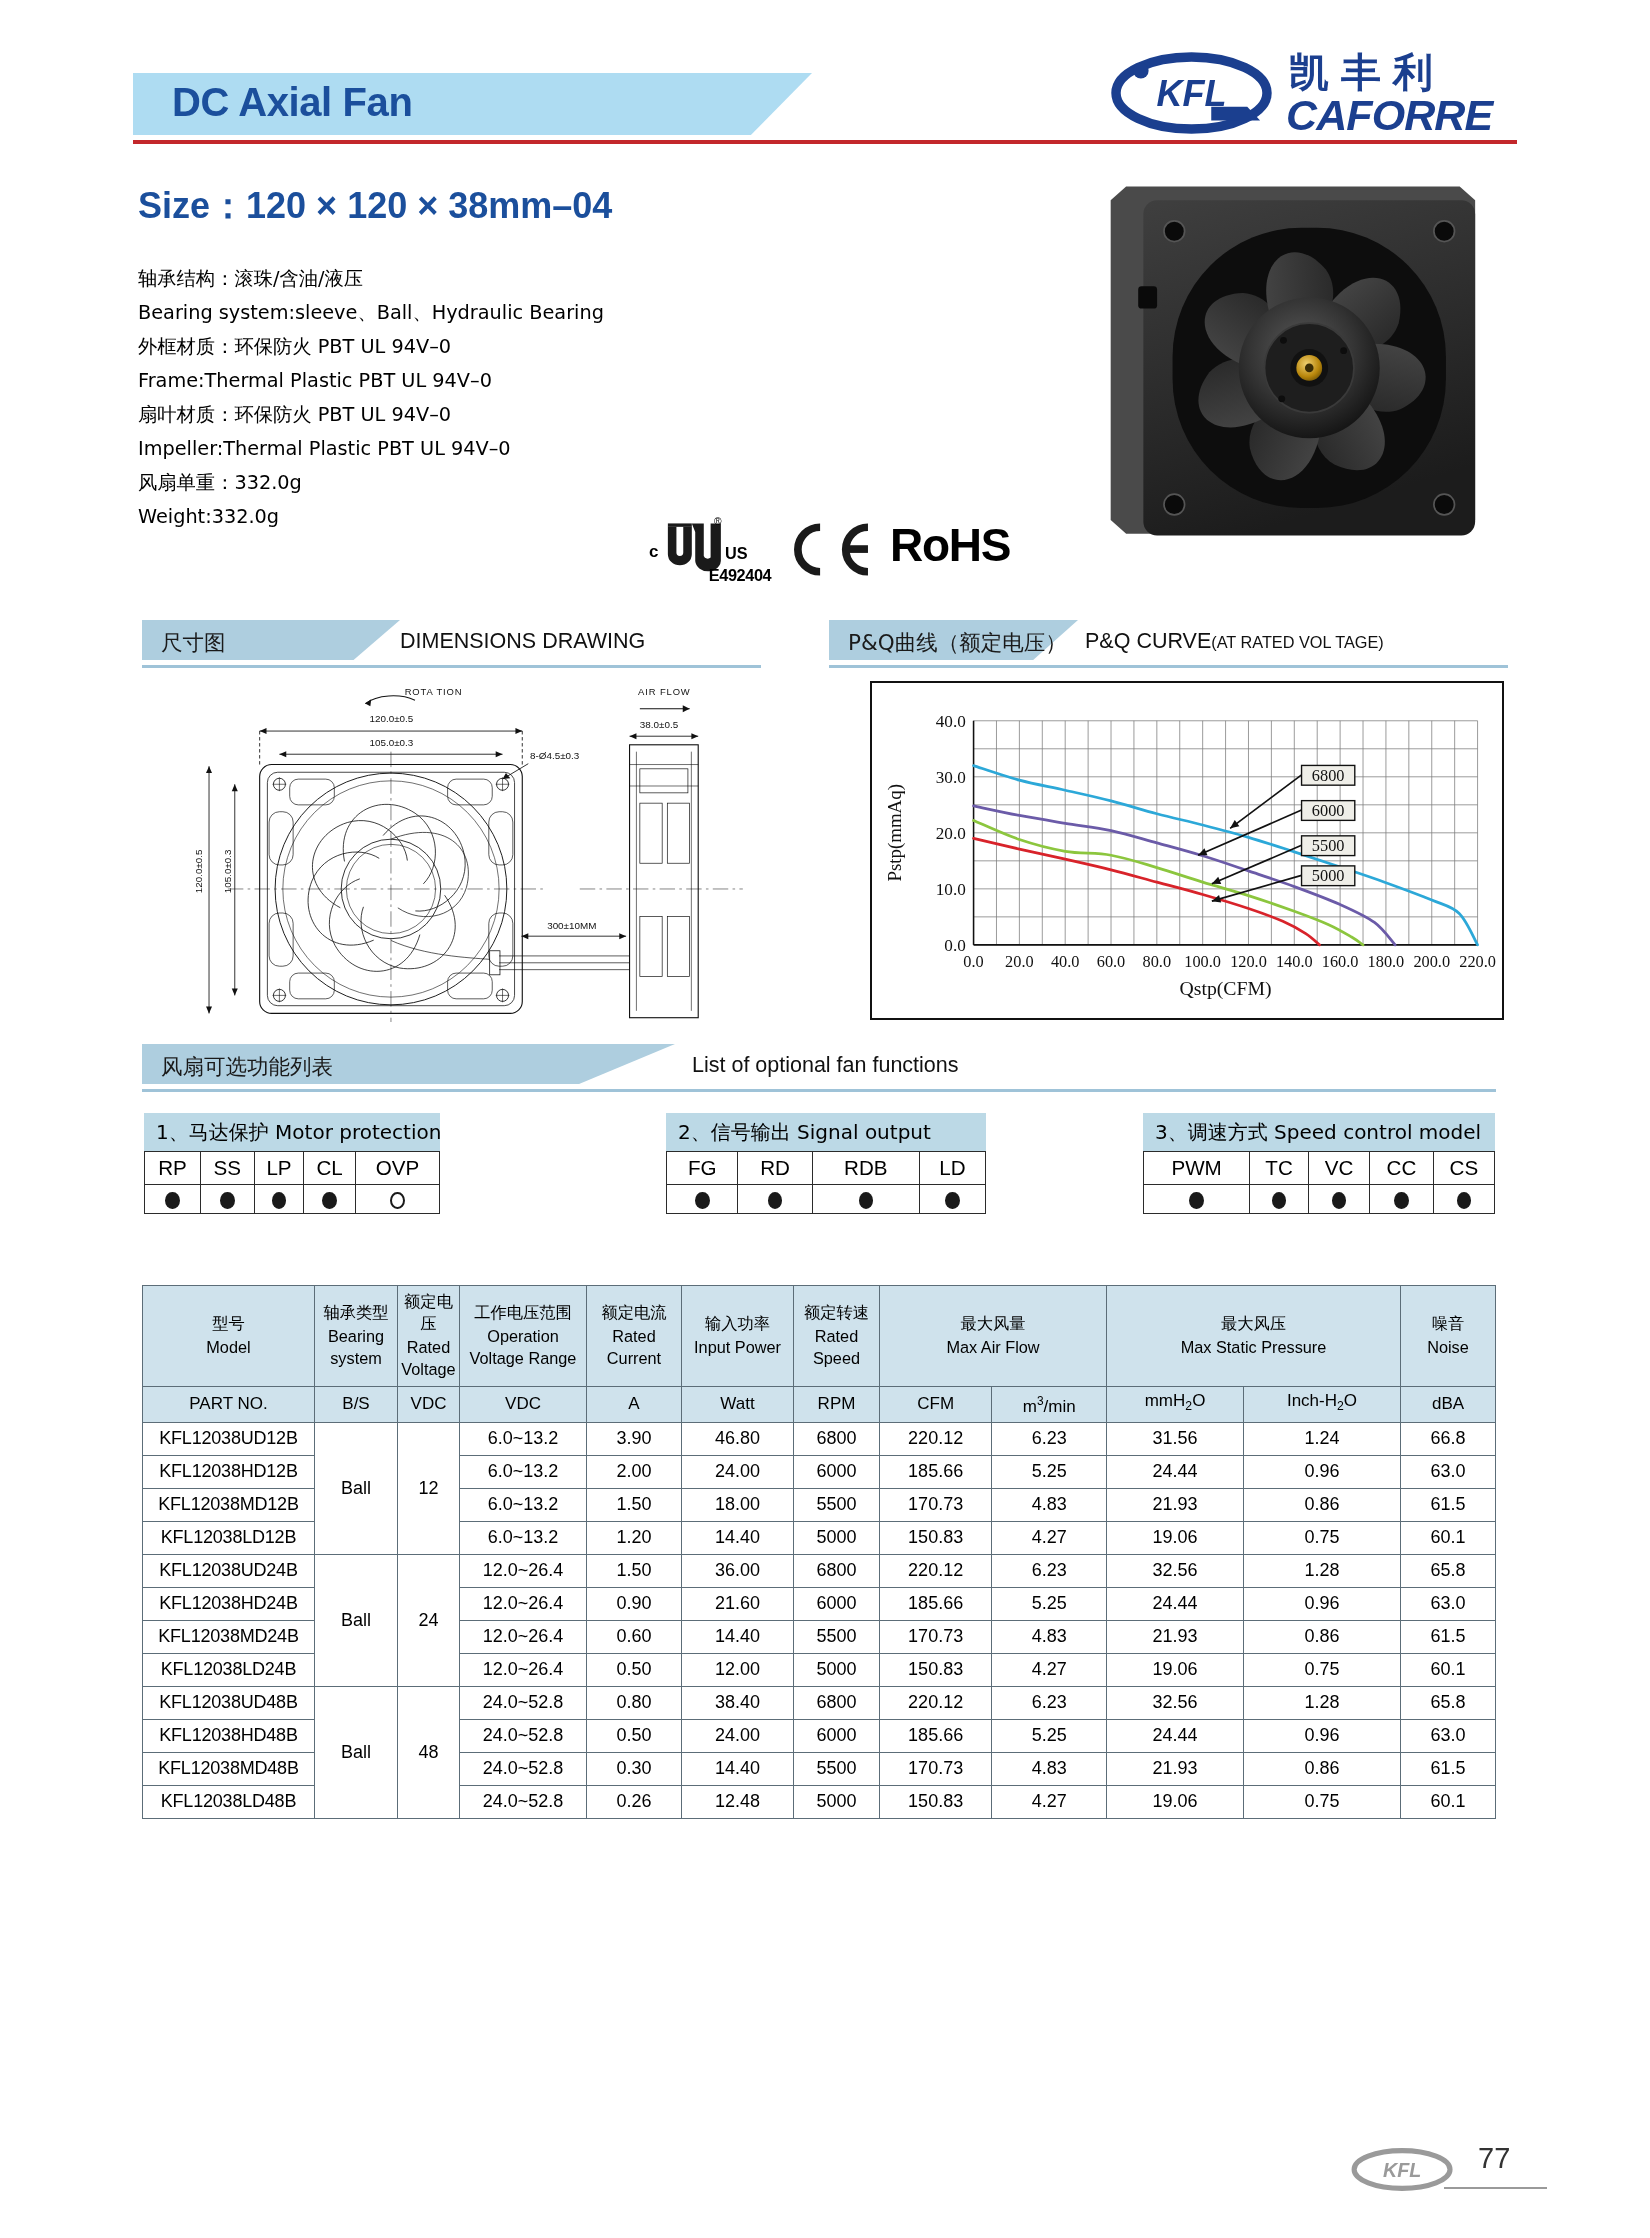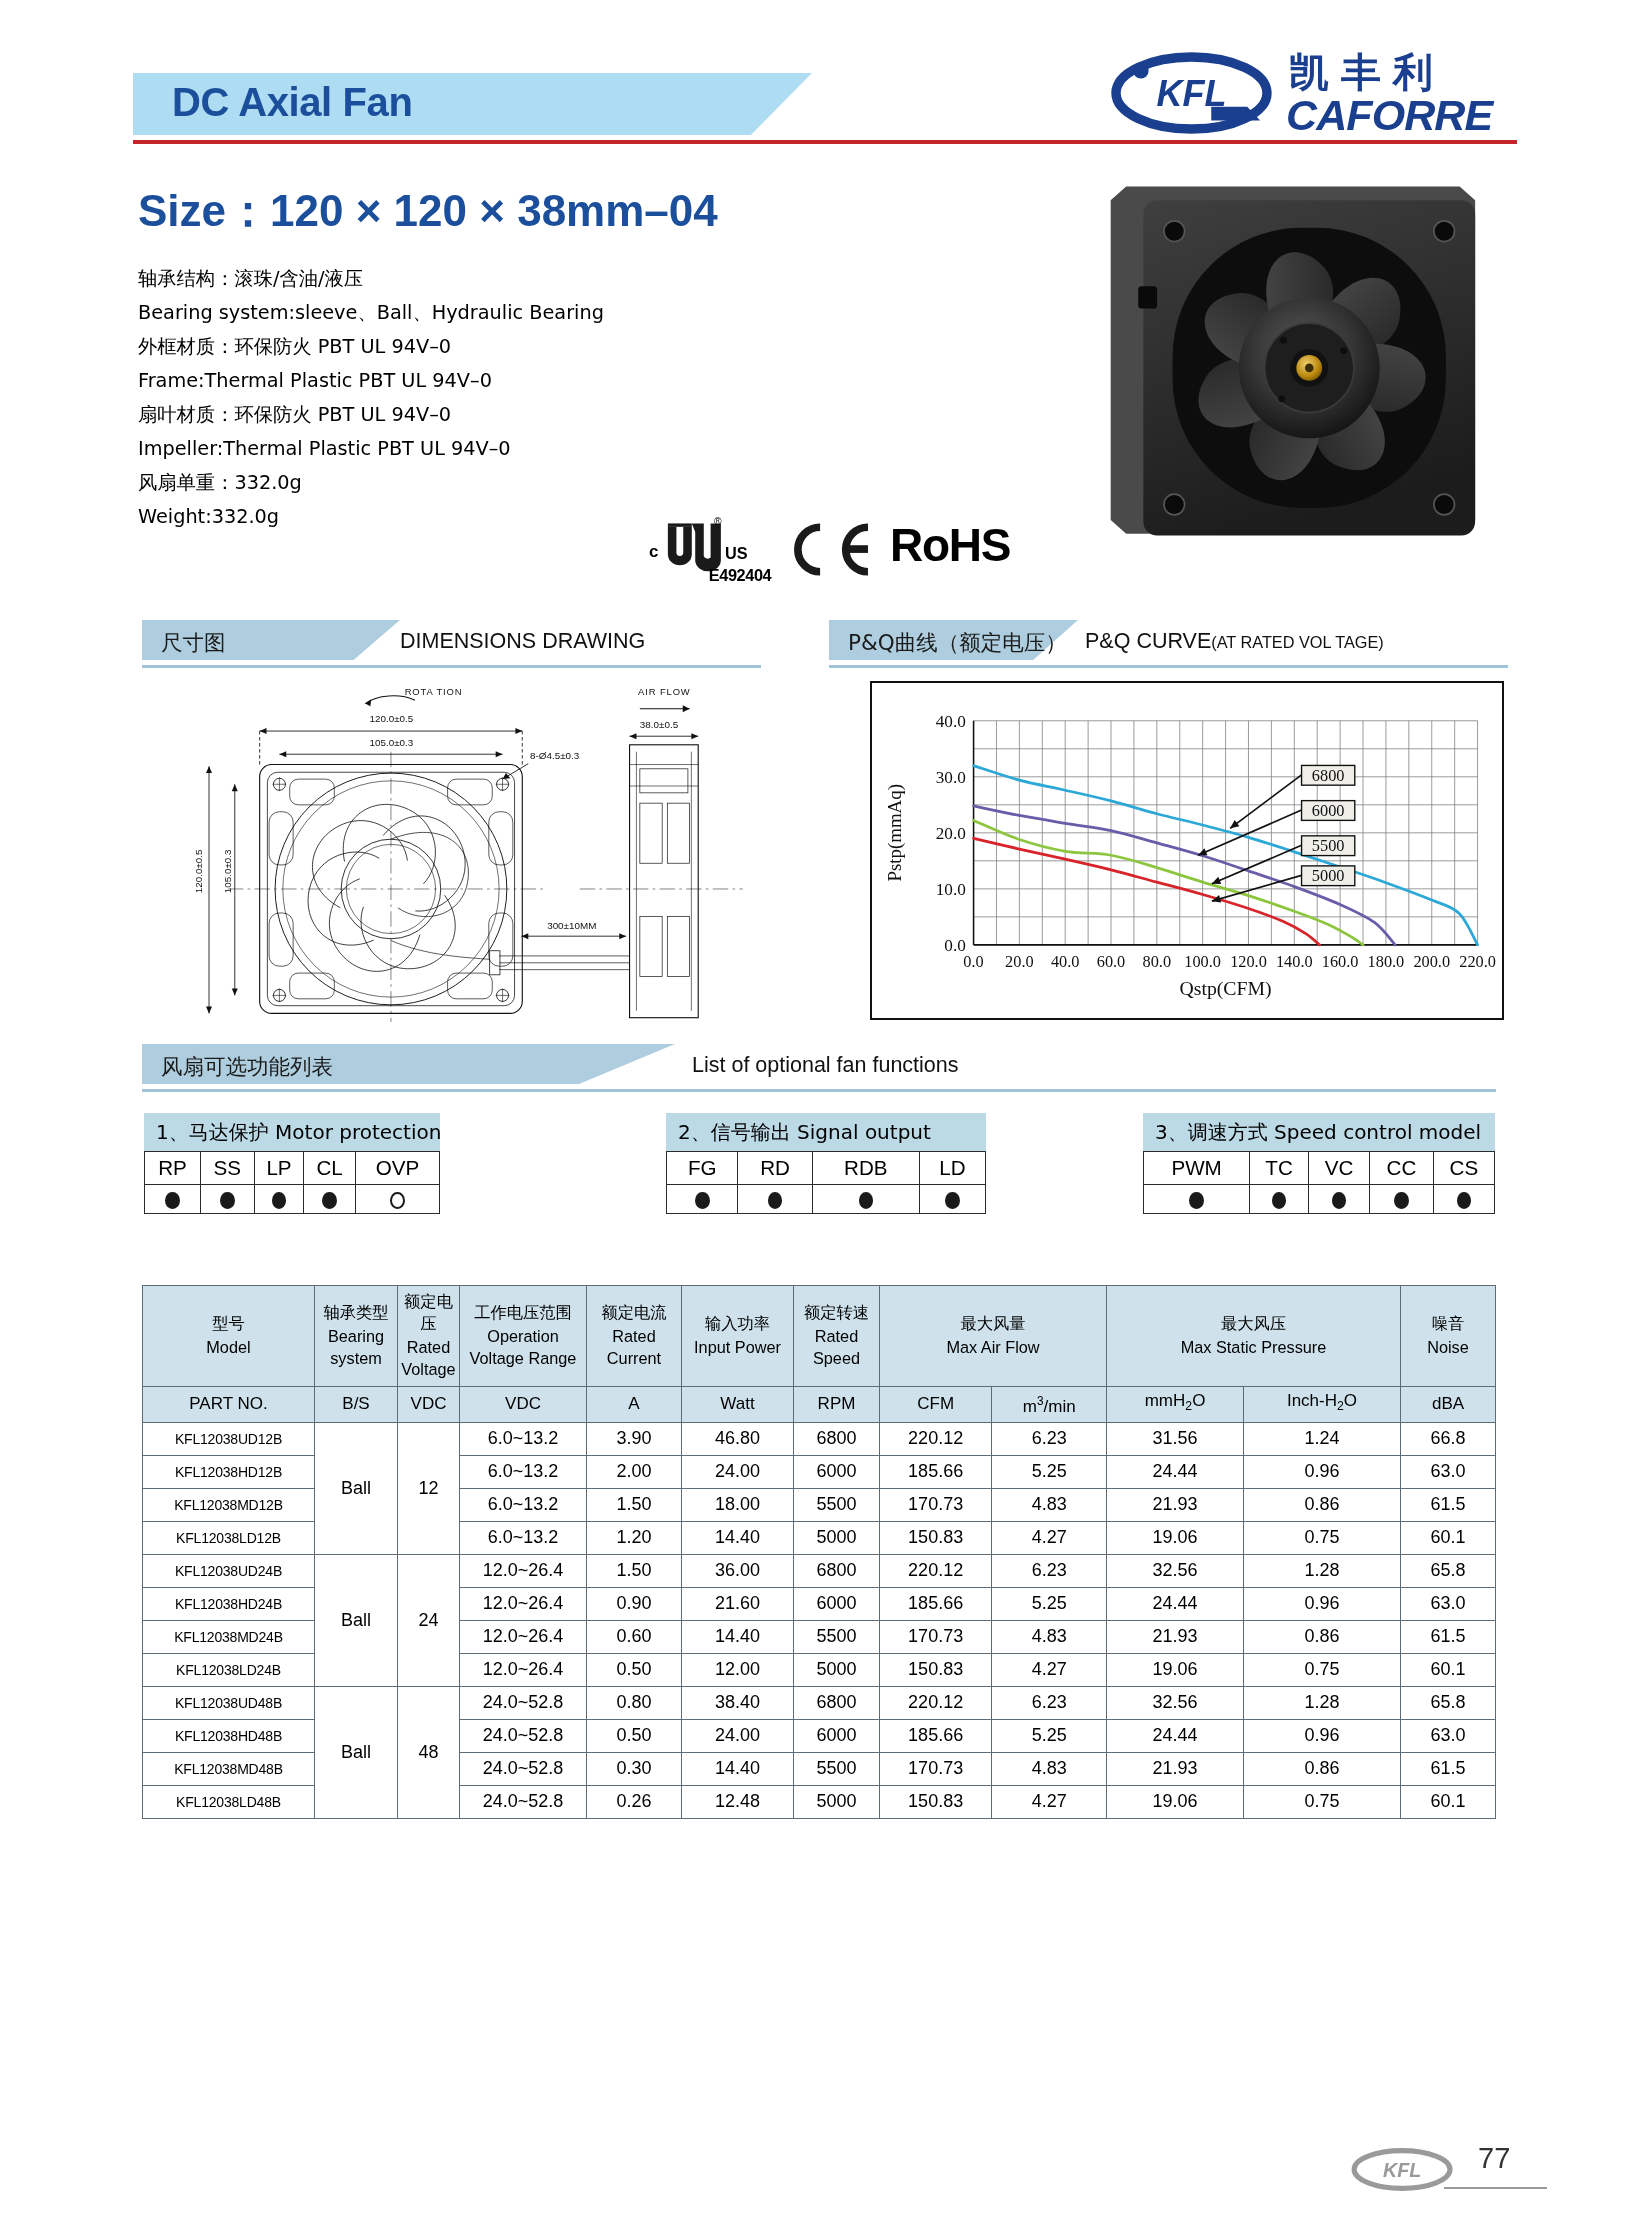--- a/index.html
+++ b/index.html
@@ -38,21 +38,21 @@
   }
   .logo-en {
     position: absolute; left: 176px; top: 46px;
     font-size: 43px; font-weight: bold; font-style: italic;
     color: #1B3F8F; letter-spacing: -0.9px;
   }
 
   
   .size-title {
     position: absolute; left: 138px; top: 182px;
-    font-size: 44px; font-weight: bold; color: #1B4F9C;
+    font-size: 36px; font-weight: bold; color: #1B4F9C;
   }
   .spec-list {
     position: absolute; left: 138px; top: 262px;
     font-size: 19.3px; line-height: 34px;
     font-family: "DejaVu Sans", sans-serif;
   }
   .spec-list div { white-space: nowrap; }
 
   
   .certs { position: absolute; left: 649px; top: 516px; width: 387px; height: 69px; }
@@ -128,21 +128,21 @@
     border: 1.3px solid #5c6d78;
     text-align: center; vertical-align: middle;
     font-family: "Liberation Sans", sans-serif;
     font-weight: normal;
   }
   .spec-table thead th {
     background: #CFE2EC; font-size: 16.3px; line-height: 22.3px; padding: 5.2px 1.7px;
   }
   .spec-table thead th.units { font-size: 17px; height: 36px; padding: 1.7px; }
   .spec-table tbody td { font-size: 18px; height: 33px; background: #fff; }
-  .spec-table tbody td.model { font-size: 14px; text-align: center; letter-spacing: -0.2px; }
+  .spec-table tbody td.model { font-size: 18px; text-align: center; letter-spacing: -0.2px; }
   .cnlab { font-family: "DejaVu Sans", sans-serif; display:block; }
   sub { font-size: 0.72em; }
   sup { font-size: 0.7em; }
 
   
   .footer { position: absolute; left: 1349px; top: 2142px; width: 198px; height: 60px; }
   .foot-logo { position: absolute; left: 0; top: 5.2px; width: 107px; height: 45px; }
   .foot-num { position: absolute; left: 129px; top: 0px; font-size: 29px; color: #333; }
   .foot-rule { position: absolute; left: 95px; top: 45px; width: 103px; height: 1.7px; background: #9a9a9a; }
 </style>

